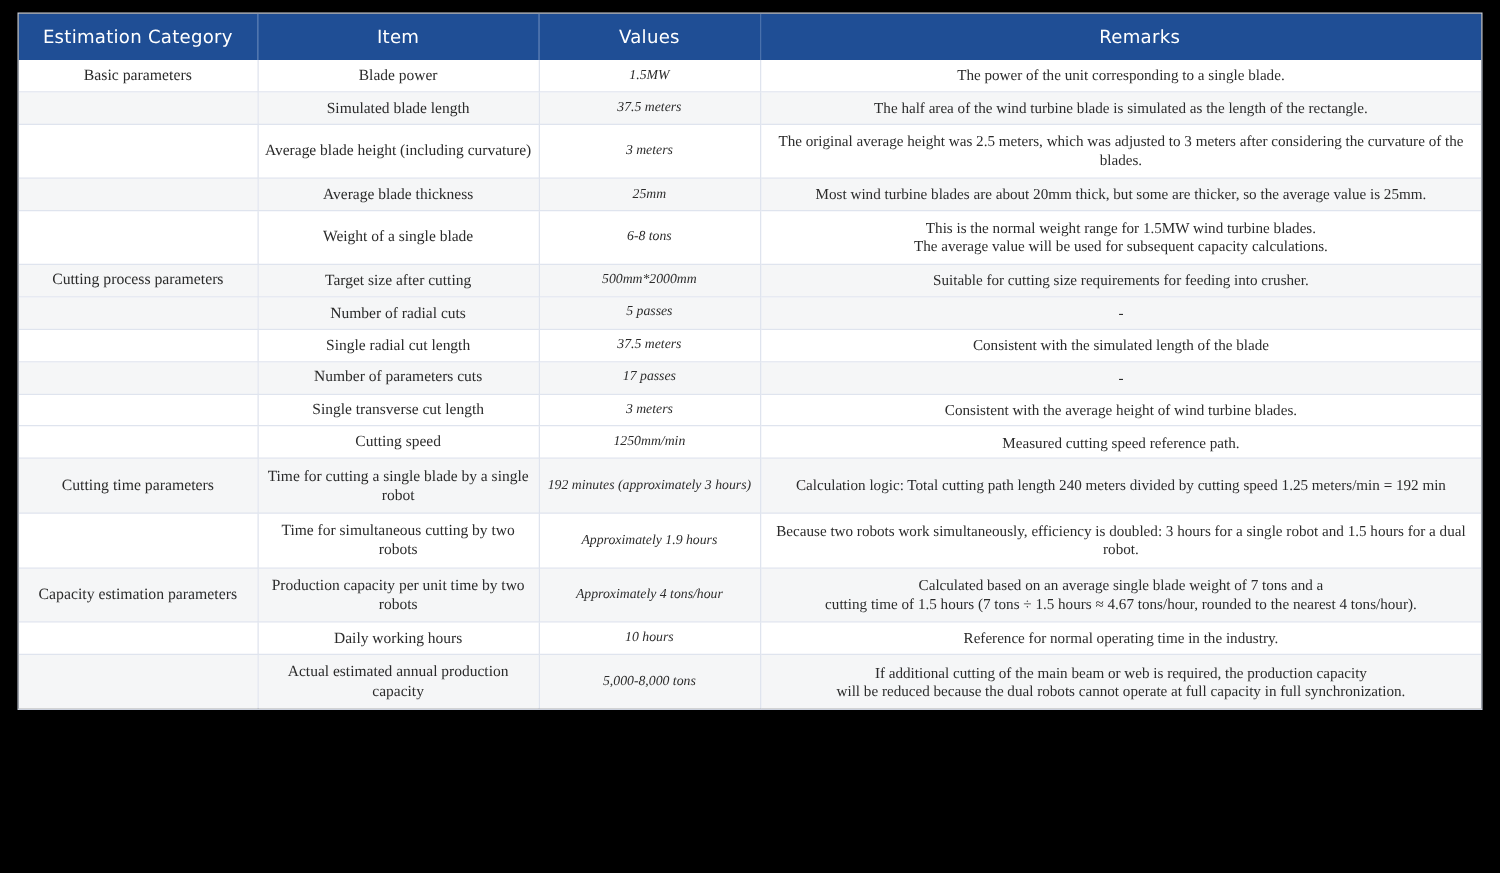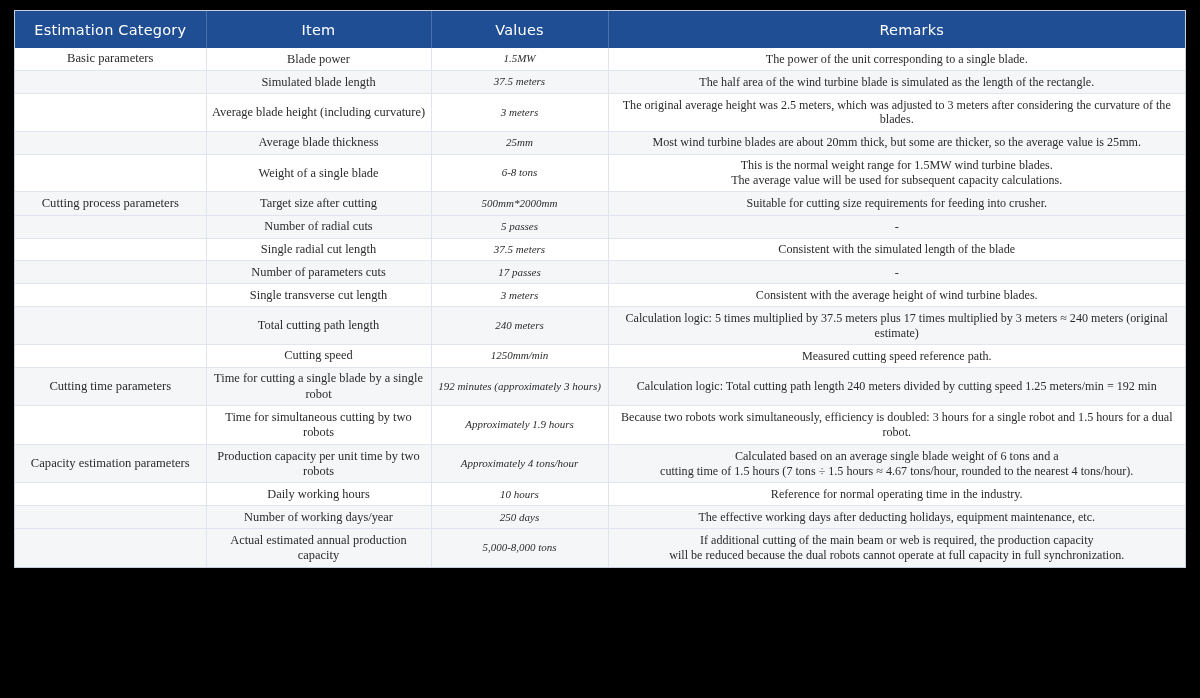--- a/index.html
+++ b/index.html
@@ -184,28 +184,20 @@
             </td>
           </tr>
           <tr class="even">
             <td class="cat"></td>
             <td class="item">Single transverse cut length</td>
             <td class="val">3 meters</td>
             <td class="rem">
               <span class="ln">Consistent with the average height of wind turbine blades.</span>
             </td>
           </tr>
-          <tr class="odd">
-            <td class="cat"></td>
-            <td class="item">Total cutting path length</td>
-            <td class="val">240 meters</td>
-            <td class="rem">
-              <span class="ln">Calculation logic: 5 times multiplied by 37.5 meters plus 17 times multiplied by 3 meters ≈ 240 meters (original estimate)</span>
-            </td>
-          </tr>
           <tr class="even">
             <td class="cat"></td>
             <td class="item">Cutting speed</td>
             <td class="val">1250mm/min</td>
             <td class="rem">
               <span class="ln">Measured cutting speed reference path.</span>
             </td>
           </tr>
           <tr class="odd">
             <td class="cat">Cutting time parameters</td>
@@ -221,38 +213,30 @@
             <td class="val">Approximately 1.9 hours</td>
             <td class="rem">
               <span class="ln">Because two robots work simultaneously, efficiency is doubled: 3 hours for a single robot and 1.5 hours for a dual robot.</span>
             </td>
           </tr>
           <tr class="odd">
             <td class="cat">Capacity estimation parameters</td>
             <td class="item">Production capacity per unit time by two robots</td>
             <td class="val">Approximately 4 tons/hour</td>
             <td class="rem">
-              <span class="ln">Calculated based on an average single blade weight of 6 tons and a</span>
+              <span class="ln">Calculated based on an average single blade weight of 7 tons and a</span>
               <span class="ln">cutting time of 1.5 hours (7 tons ÷ 1.5 hours ≈ 4.67 tons/hour, rounded to the nearest 4 tons/hour).</span>
             </td>
           </tr>
           <tr class="even">
             <td class="cat"></td>
             <td class="item">Daily working hours</td>
             <td class="val">10 hours</td>
             <td class="rem">
               <span class="ln">Reference for normal operating time in the industry.</span>
-            </td>
-          </tr>
-          <tr class="odd">
-            <td class="cat"></td>
-            <td class="item">Number of working days/year</td>
-            <td class="val">250 days</td>
-            <td class="rem">
-              <span class="ln">The effective working days after deducting holidays, equipment maintenance, etc.</span>
             </td>
           </tr>
           <tr class="odd">
             <td class="cat"></td>
             <td class="item">Actual estimated annual production capacity</td>
             <td class="val">5,000-8,000 tons</td>
             <td class="rem">
               <span class="ln">If additional cutting of the main beam or web is required, the production capacity</span>
               <span class="ln">will be reduced because the dual robots cannot operate at full capacity in full synchronization.</span>
             </td>

